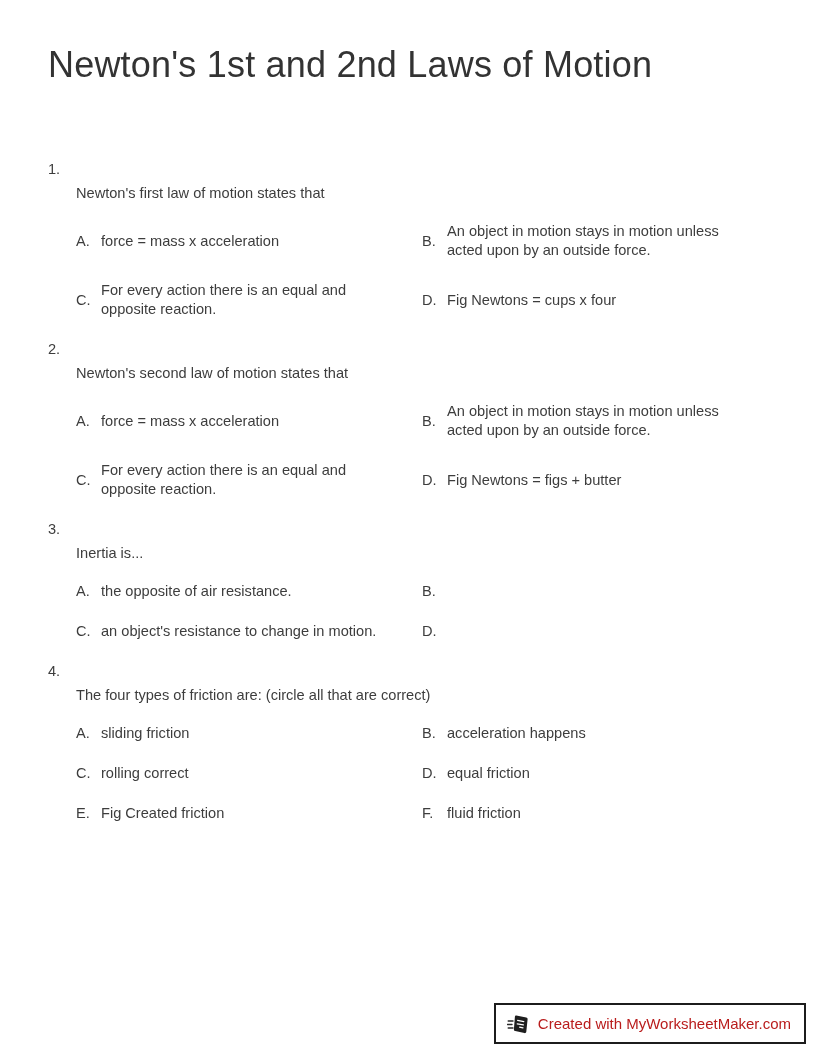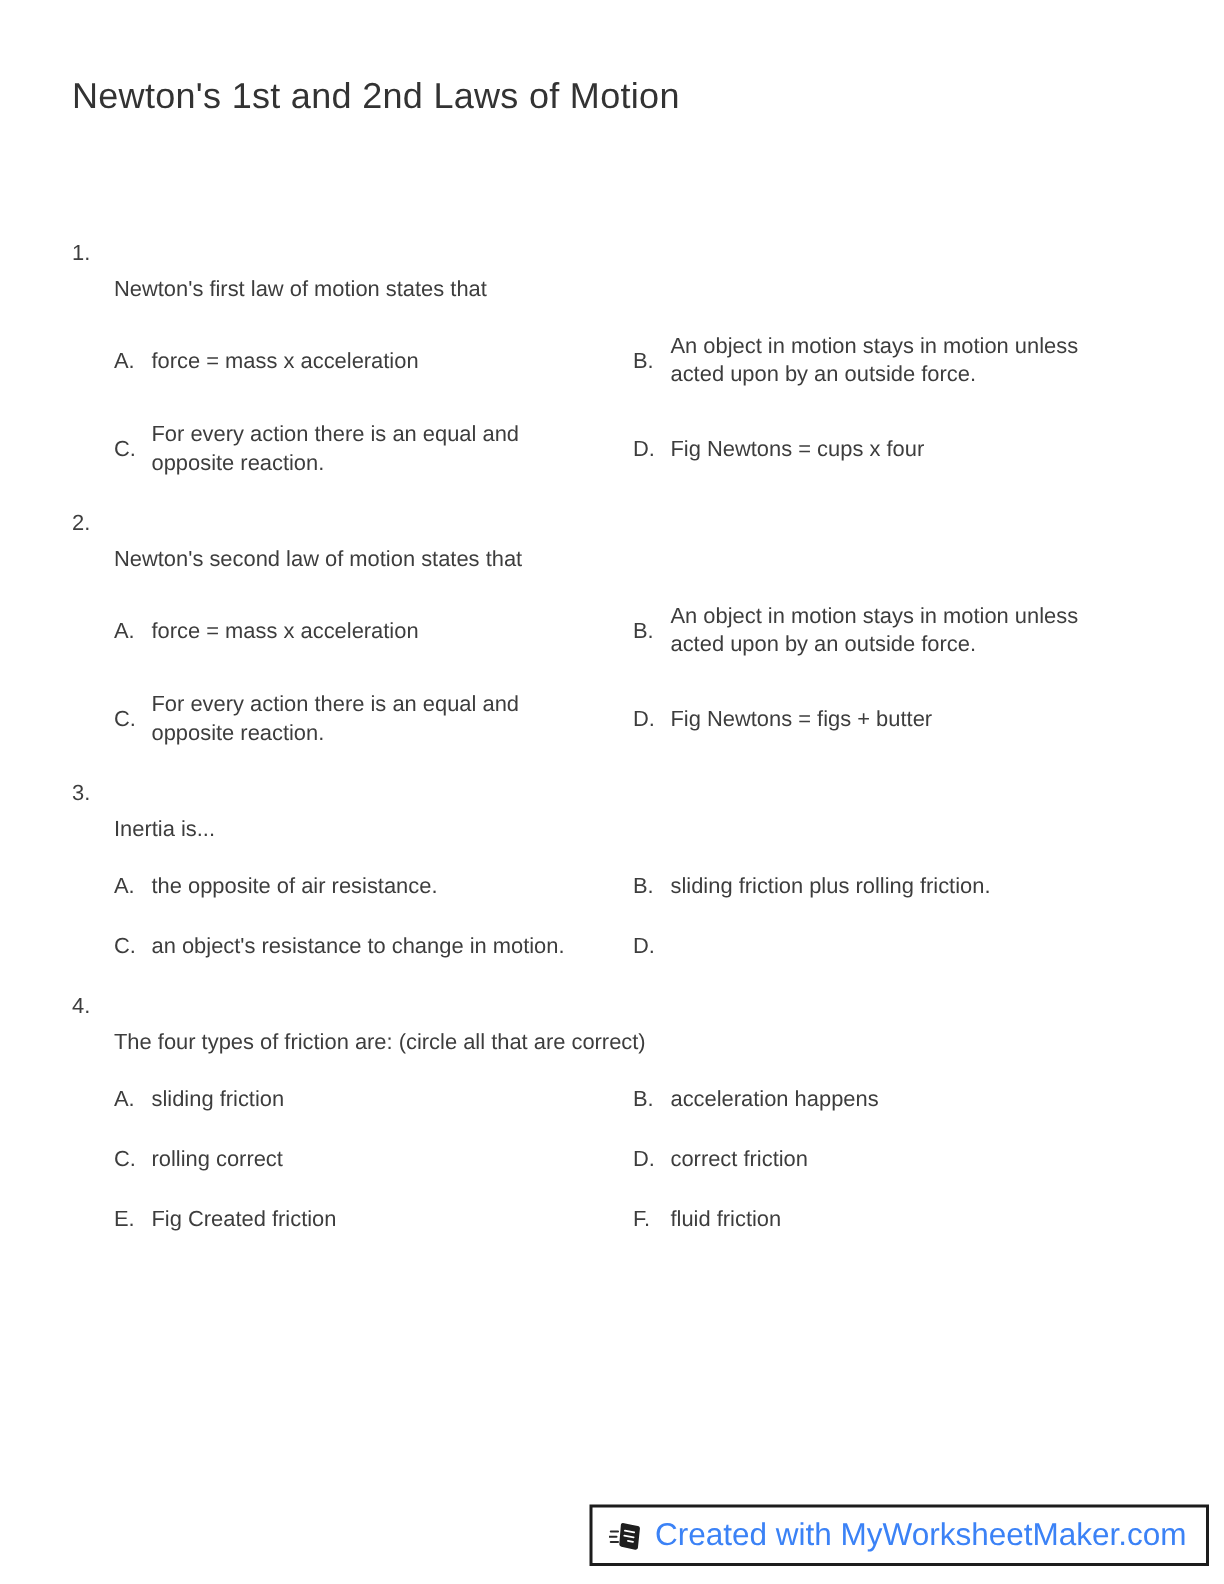--- a/index.html
+++ b/index.html
@@ -8,21 +8,21 @@
     width: 816px;
     height: 1056px;
     background: #ffffff;
     font-family: "Liberation Sans", sans-serif;
     color: #3d3d3d;
     overflow: hidden;
     box-sizing: border-box;
     padding: 44px 48px 0 48px;
   }
   .title {
-    font-size: 24px;
+    font-size: 36px;
     line-height: 42px;
     font-weight: 400;
     color: #333333;
     margin: 0;
     letter-spacing: 0.2px;
   }
   .questions { margin-top: 74px; }
   .question { margin-bottom: 19px; }
   .q-line {
     display: flex;
@@ -56,23 +56,23 @@
     border: 2px solid #1c1c1c;
     background: #ffffff;
     display: flex;
     align-items: center;
     gap: 8px;
     padding: 0 13px 0 11px;
     cursor: pointer;
   }
   .badge-icon { display: flex; align-items: center; }
   .badge-text {
-    font-size: 21px;
+    font-size: 15px;
     line-height: 20px;
-    color: #3b82f6;
+    color: #b91c1c;
     white-space: nowrap;
   }
 </style>
 </head>
 <body>
 
 <div class="page">
 
   <h1 class="title">Newton's 1st and 2nd Laws of Motion</h1>
 
@@ -142,21 +142,20 @@
         <span class="q-text">Inertia is...</span>
       </div>
       <div class="q-options">
         <div class="opt-row">
           <div class="option">
             <span class="opt-letter">A.</span>
             <span class="opt-text">the opposite of air resistance.</span>
           </div>
           <div class="option">
             <span class="opt-letter">B.</span>
-            <span class="opt-text">sliding friction plus rolling friction.</span>
           </div>
         </div>
         <div class="opt-row">
           <div class="option">
             <span class="opt-letter">C.</span>
             <span class="opt-text">an object's resistance to change in motion.</span>
           </div>
           <div class="option">
             <span class="opt-letter">D.</span>
           </div>
@@ -180,21 +179,21 @@
             <span class="opt-text">acceleration happens</span>
           </div>
         </div>
         <div class="opt-row">
           <div class="option">
             <span class="opt-letter">C.</span>
             <span class="opt-text">rolling correct</span>
           </div>
           <div class="option">
             <span class="opt-letter">D.</span>
-            <span class="opt-text">correct friction</span>
+            <span class="opt-text">equal friction</span>
           </div>
         </div>
         <div class="opt-row">
           <div class="option">
             <span class="opt-letter">E.</span>
             <span class="opt-text">Fig Created friction</span>
           </div>
           <div class="option">
             <span class="opt-letter">F.</span>
             <span class="opt-text">fluid friction</span>

